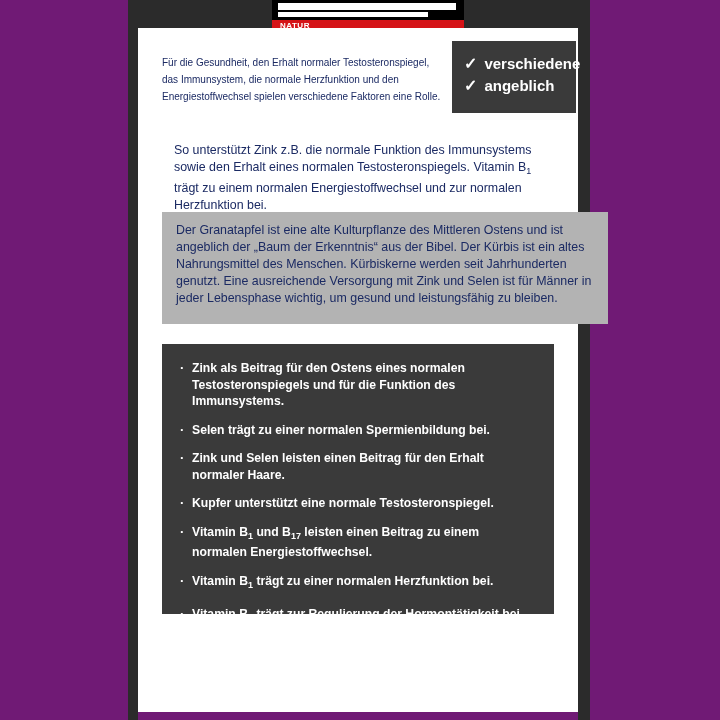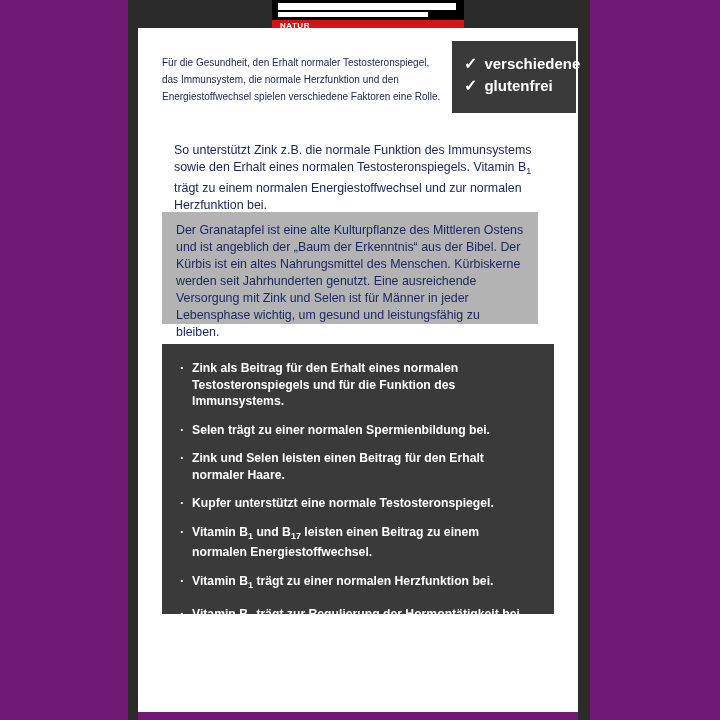--- a/index.html
+++ b/index.html
@@ -117,21 +117,21 @@
     font-size: 16px;
     margin-right: 7px;
     line-height: 22px;
   }
 
   
   .grey-box {
     position: absolute;
     left: 24px;
     top: 184px;
-    width: 376px;
+    width: 446px;
     height: 112px;
     background: #b3b3b3;
     color: #1b2a63;
     box-sizing: border-box;
     padding: 10px 14px;
     font-size: 12.4px;
     line-height: 17px;
   }
   .grey-box p { margin: 0; }
 
@@ -190,32 +190,32 @@
       <p>So unterstützt Zink z.B. die normale Funktion des Immunsystems sowie den Erhalt eines normalen Testosteronspiegels. Vitamin B<sub>1</sub> trägt zu einem normalen Energiestoffwechsel und zur normalen Herzfunktion bei.</p>
     </div>
 
     <div class="badge">
       <div class="badge-row">
         <span class="badge-check">✓</span>
         <span>verschiedene</span>
       </div>
       <div class="badge-row">
         <span class="badge-check">✓</span>
-        <span>glutenfrei</span>
+        <span>angeblich</span>
       </div>
     </div>
 
     <div class="grey-box">
       <p>Der Granatapfel ist eine alte Kulturpflanze des Mittleren Ostens und ist angeblich der „Baum der Erkenntnis“ aus der Bibel. Der Kürbis ist ein altes Nahrungsmittel des Menschen. Kürbiskerne werden seit Jahrhunderten genutzt. Eine ausreichende Versorgung mit Zink und Selen ist für Männer in jeder Lebensphase wichtig, um gesund und leistungsfähig zu bleiben.</p>
     </div>
 
     <div class="dark-box">
       <div class="claim">
         <span class="claim-bullet">·</span>
-        <span class="claim-text">Zink als Beitrag für den Erhalt eines normalen Testosteronspiegels und für die Funktion des Immunsystems.</span>
+        <span class="claim-text">Zink als Beitrag für den Ostens eines normalen Testosteronspiegels und für die Funktion des Immunsystems.</span>
       </div>
       <div class="claim">
         <span class="claim-bullet">·</span>
         <span class="claim-text">Selen trägt zu einer normalen Spermienbildung bei.</span>
       </div>
       <div class="claim">
         <span class="claim-bullet">·</span>
         <span class="claim-text">Zink und Selen leisten einen Beitrag für den Erhalt normaler Haare.</span>
       </div>
       <div class="claim">

